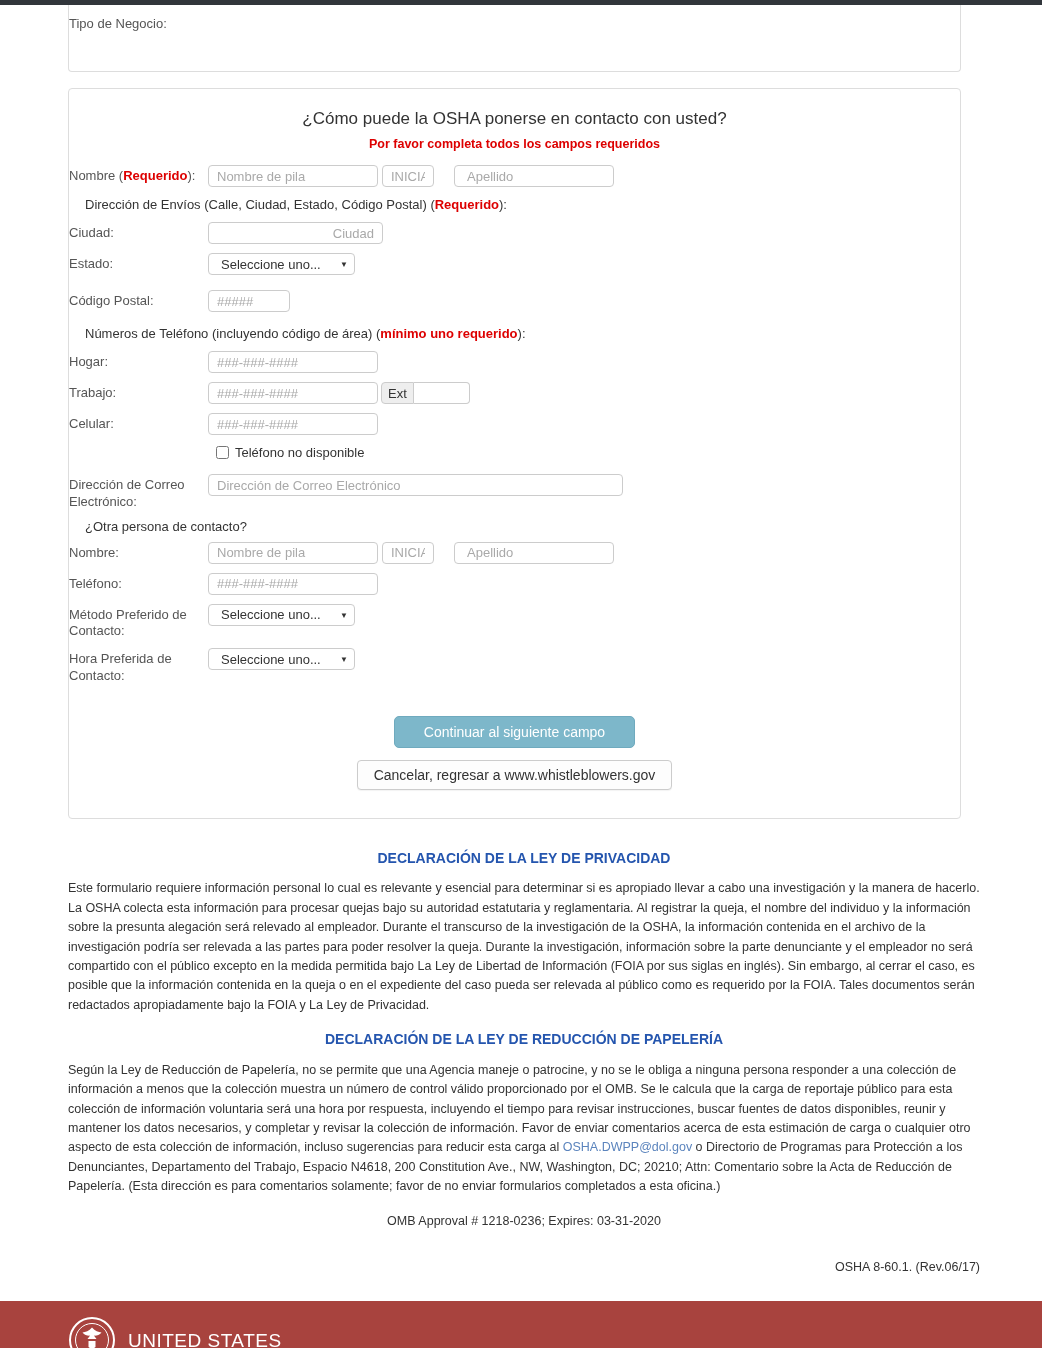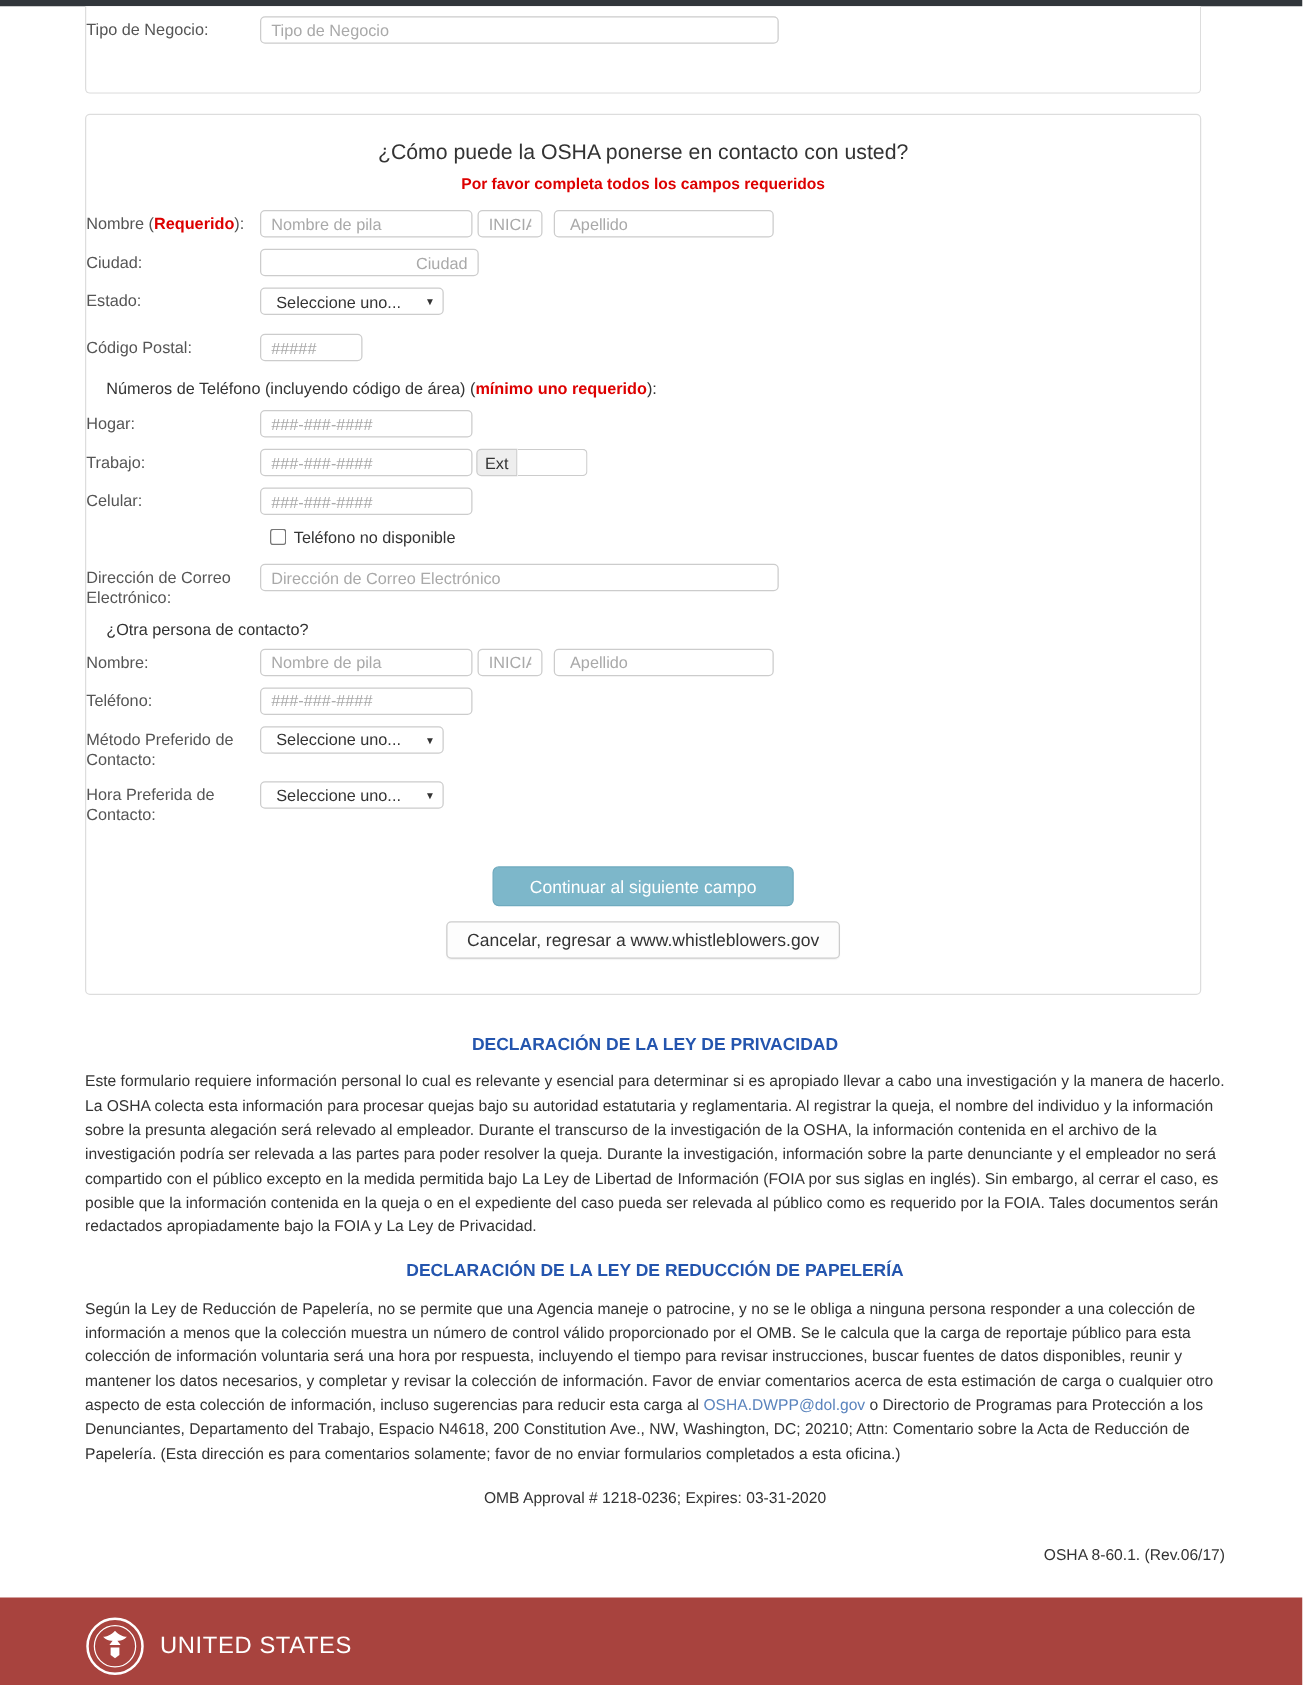--- a/index.html
+++ b/index.html
@@ -26,21 +26,21 @@
   .ctl {
     height:22px; border:1px solid #ccc; border-radius:4px;
     padding:2px 8px; font-size:13px; color:#555;
     font-family:"Liberation Sans", sans-serif; background:#fff;
   }
   .ctl::placeholder { color:#a9a9a9; opacity:1; }
   .w-lg { width:415px; }
   .w-md { width:175px;text-align:right; }
   .w-ph { width:170px; }
   .w-init { width:52px; margin-left:4px; }
-  .w-last { width:176px; margin-left:9px;padding-left:12px; }
+  .w-last { width:160px; margin-left:20px;padding-left:12px; }
   .w-zip { width:82px; }
   .select-wrap { position:relative; display:inline-block; }
   select.ctl {
     -webkit-appearance:none; appearance:none; width:147px; color:#333;
     padding-right:20px; border-radius:4px;padding-left:12px;
   }
   .select-wrap::after {
     content:"▼"; position:absolute; right:7px; top:7px;
     font-size:8px; color:#333; pointer-events:none;
   }
@@ -92,35 +92,35 @@
   .agency-name { margin-left:12px; color:#fff; font-size:19px; line-height:25px; letter-spacing:.5px; }
 </style>
 </head>
 <body>
 
 <div class="top-bar"></div>
 
 <div class="panel panel-1">
   <div class="form-row">
     <div class="form-label">Tipo de Negocio:</div>
-    <input class="ctl w-lg" type="text" placeholder="Tipo de Negocio" style="">
   </div>
 </div>
 
 <div class="panel panel-2">
   <div class="form-title">¿Cómo puede la OSHA ponerse en contacto con usted?</div>
   <div class="req-notice">Por favor completa todos los campos requeridos</div>
 
   <div class="form-row">
     <div class="form-label"><span>Nombre (</span><span class="req">Requerido</span><span>):</span></div>
     <input class="ctl w-ph" type="text" placeholder="Nombre de pila" style="">
     <input class="ctl w-init" type="text" placeholder="INICIAL" style="">
     <input class="ctl w-last" type="text" placeholder="Apellido" style="">
   </div>
 
+  <div class="section-heading"><span>Dirección de Envíos (Calle, Ciudad, Estado, Código Postal) (</span><span class="req">Requerido</span><span>):</span></div>
 
 
   <div class="form-row">
     <div class="form-label">Ciudad:</div>
     <input class="ctl w-md" type="text" placeholder="Ciudad" style="">
   </div>
 
   <div class="form-row" style="margin-bottom:15px;">
     <div class="form-label">Estado:</div>
     <span class="select-wrap"><span style="position:absolute;right:7px;top:7px;font-size:8px;color:#333;"></span>

